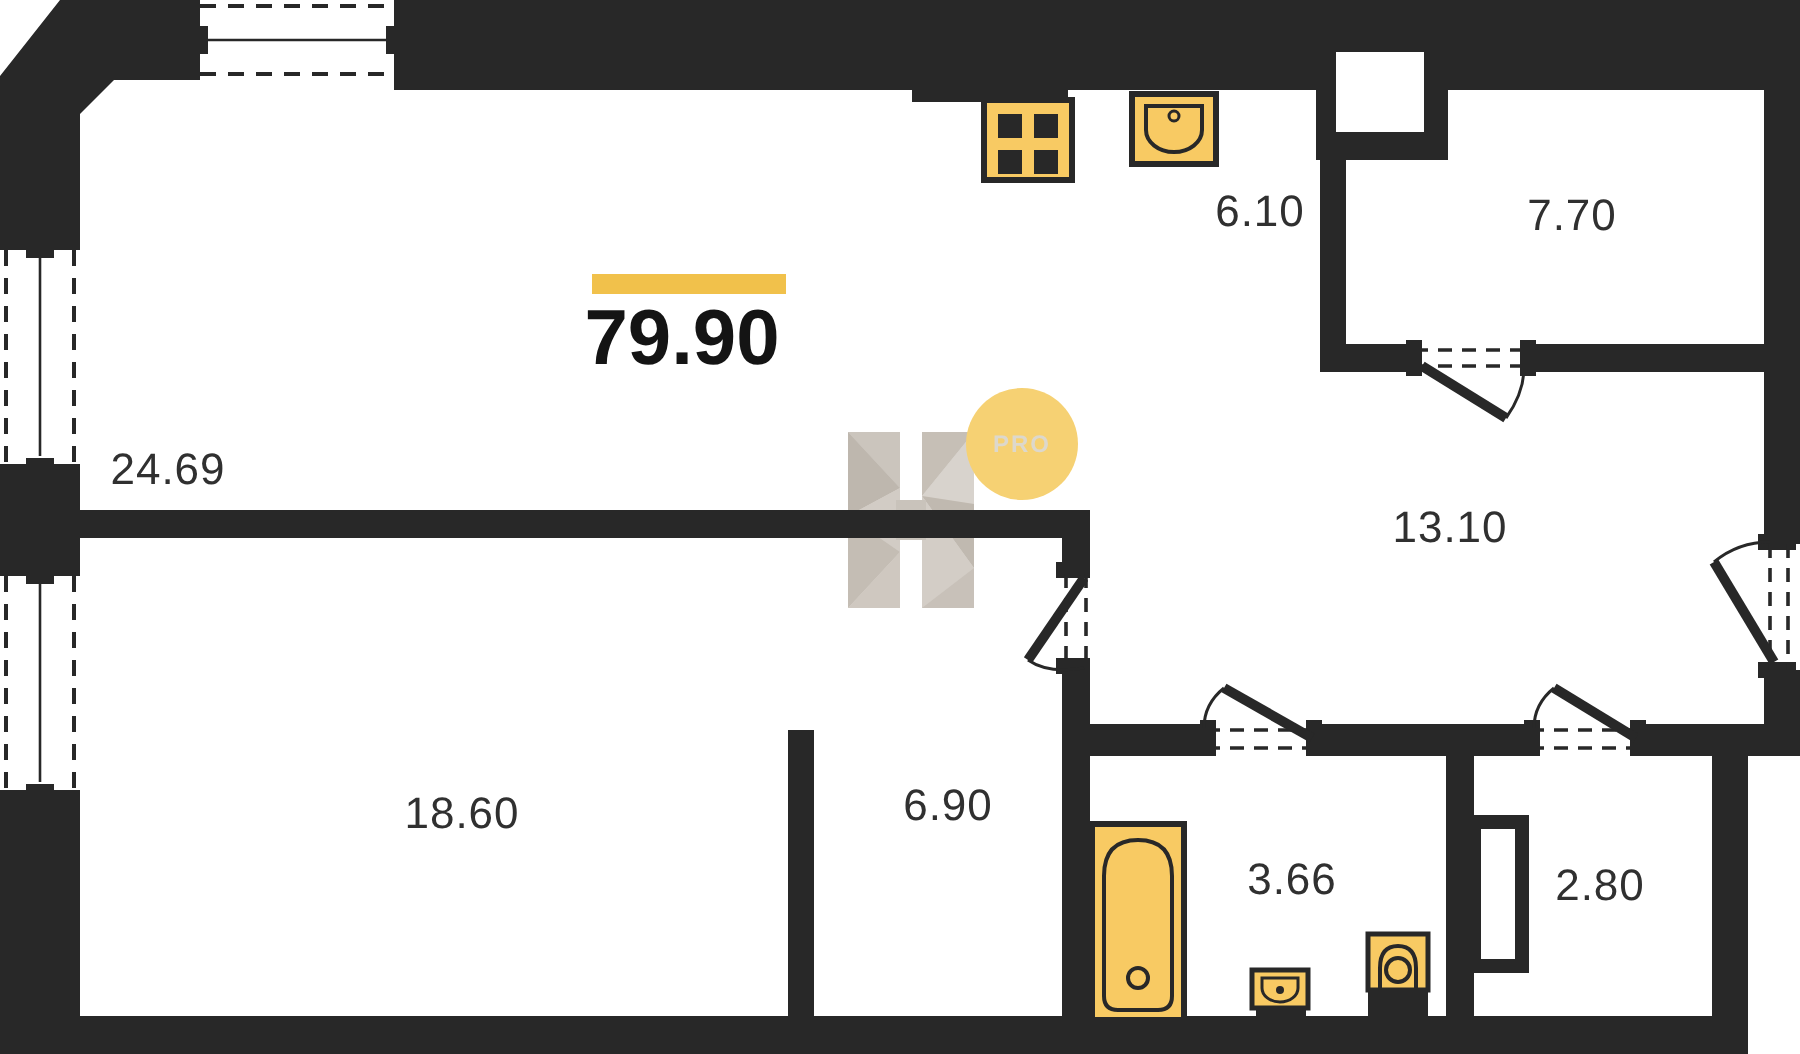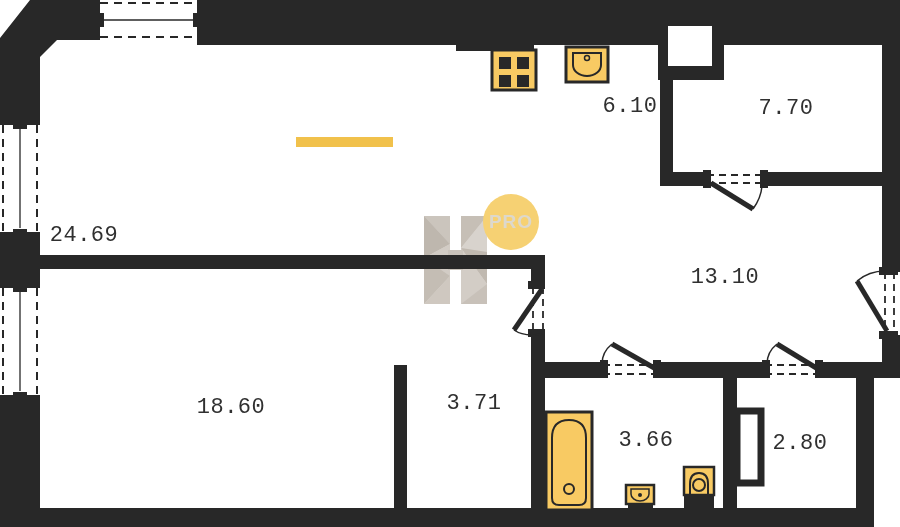--- a/index.html
+++ b/index.html
@@ -18,38 +18,37 @@
     overflow:hidden;
   }
   #plan svg{position:absolute;left:0;top:0;}
   .lbl{
     position:absolute;
     transform:translate(-50%,-50%);
     font-size:22px;
     color:var(--label);
     white-space:nowrap;
     letter-spacing:0.5px;
-    font-family:Liberation Mono, monospace;
   }
   .lbl.total{
     font-size:39px;
     font-weight:700;
     color:#141414;
     letter-spacing:0px;
   }
   .accent-bar{
     position:absolute;
     left:296px;top:137px;
     width:97px;height:10px;
     background:var(--accent);
   }
   .pro-text{
     position:absolute;
     transform:translate(-50%,-50%);
-    font-size:19px;
+    font-size:12px;
     font-weight:700;
     letter-spacing:1px;
     color:#ddd8cc;
   }
 </style>
 </head>
 <body>
 
 <div id="plan">
 
@@ -185,24 +184,25 @@
       <path d="M690,495 V484 Q690,473 699,473 Q708,473 708,484 V495" fill="none" stroke="#282828" stroke-width="2"></path>
       <circle cx="699" cy="485" r="6" fill="#f8ca63" stroke="#282828" stroke-width="2"></circle>
     </g>
 
     <g>
       <rect x="737" y="411" width="24" height="72" fill="#ffffff" stroke="#282828" stroke-width="7"></rect>
     </g>
   </svg>
 
   <div class="accent-bar"></div>
+  <div class="lbl total" style="left:341px;top:170px">79.90</div>
 
   <div class="lbl" style="left:84px;top:235px">24.69</div>
   <div class="lbl" style="left:231px;top:407px">18.60</div>
-  <div class="lbl" style="left:474px;top:403px">3.71</div>
+  <div class="lbl" style="left:474px;top:403px">6.90</div>
   <div class="lbl" style="left:646px;top:440px">3.66</div>
   <div class="lbl" style="left:800px;top:443px">2.80</div>
-  <div class="lbl" style="left:725px;top:277px">13.10</div>
+  <div class="lbl" style="left:725px;top:264px">13.10</div>
   <div class="lbl" style="left:630px;top:106px">6.10</div>
   <div class="lbl" style="left:786px;top:108px">7.70</div>
 
   <div class="pro-text" style="left:511px;top:222px">PRO</div>
 </div>
 
 </body></html>

